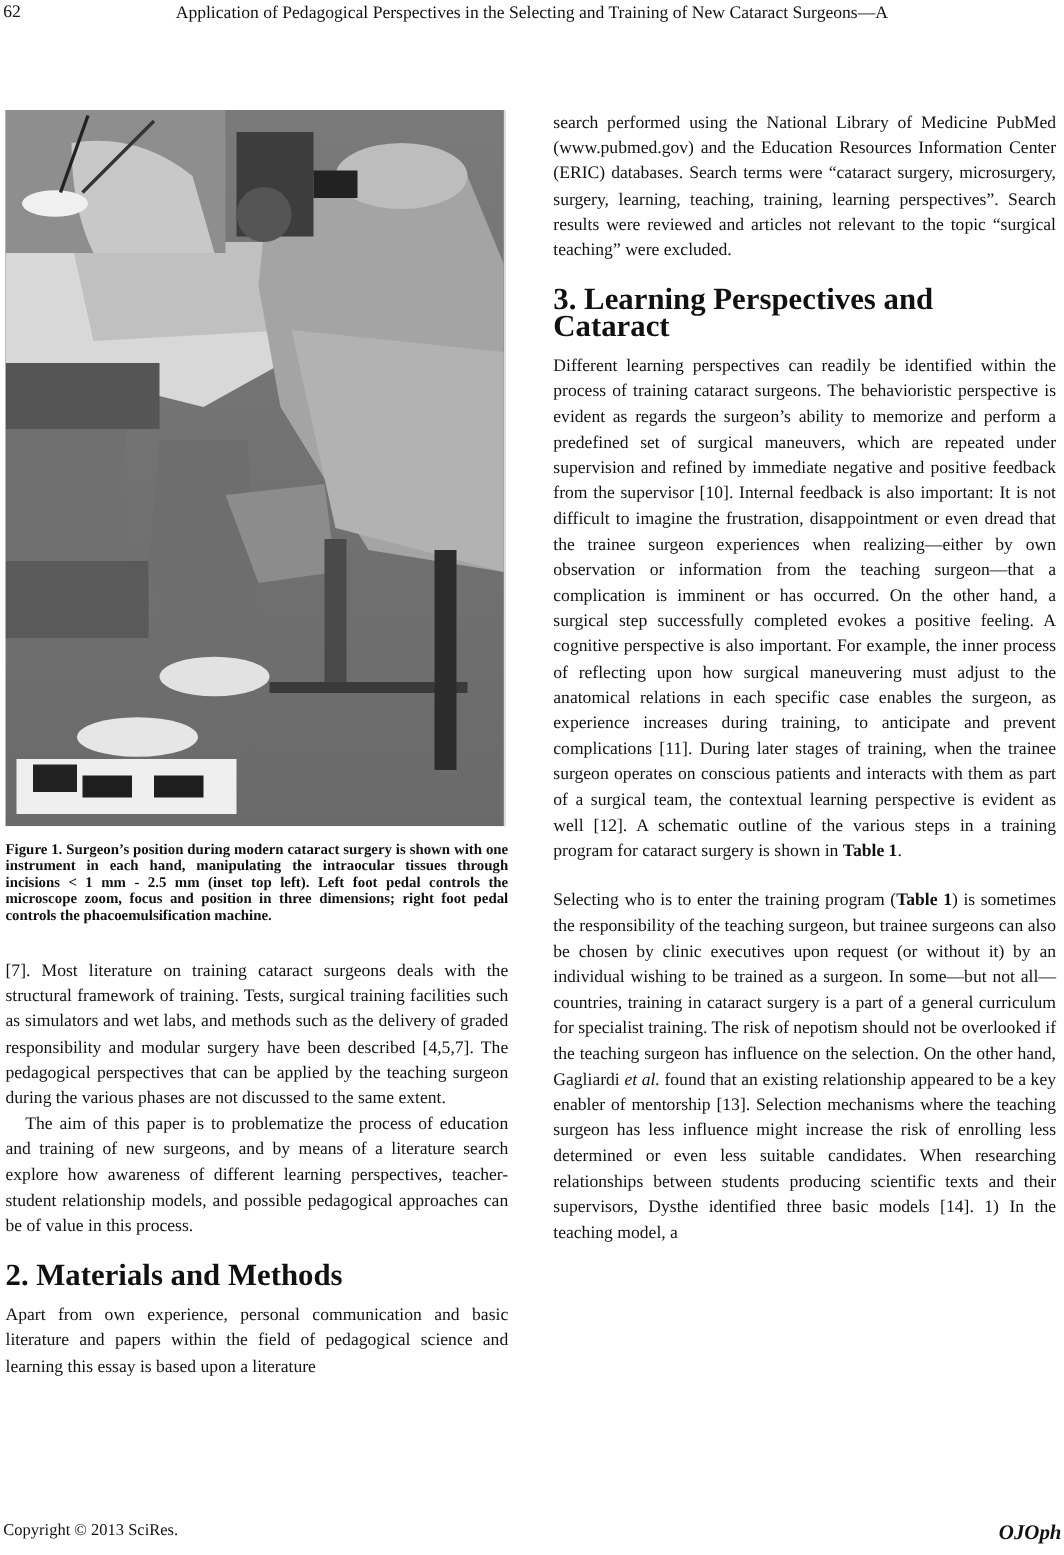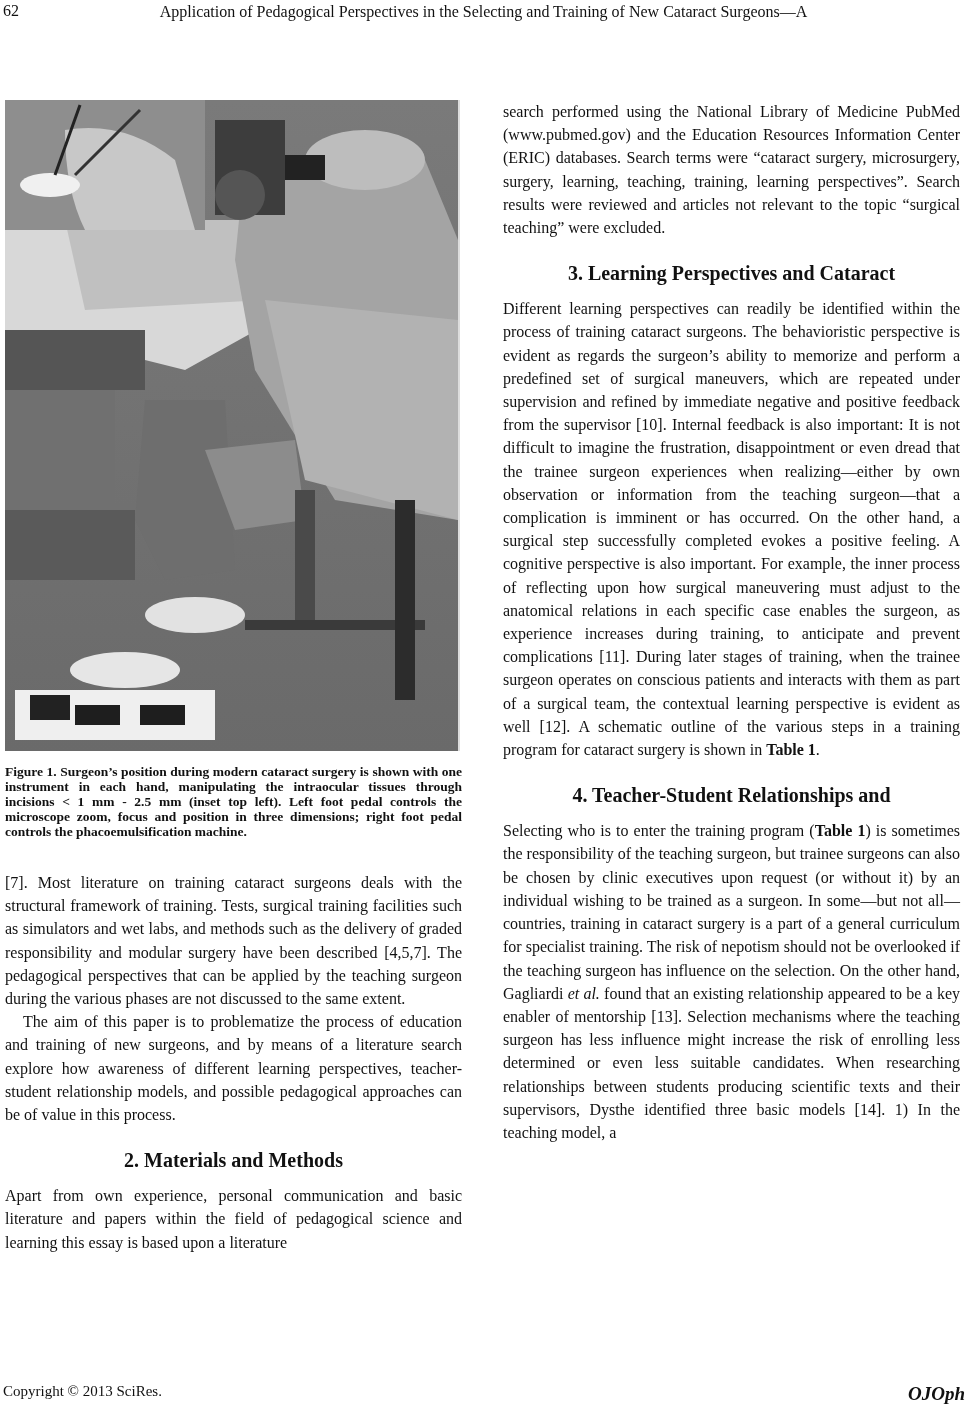--- a/index.html
+++ b/index.html
@@ -11,21 +11,21 @@
   .col { position:absolute; top:72px; width:457px;margin-top:28px; }
   .col.left { left:5px; }
   .col.right { left:503px; }
   .figure { width:453px; height:651px; position:relative; overflow:hidden;
             background:#8a8a8a; border-right:2px solid #ddd; }
   .fig-caption { margin-top:13px; font-weight:bold; font-size:13.5px; line-height:15px;
                  text-align:justify; }
   p { margin:0; font-size:16px; line-height:23.2px; text-align:justify; }
   p.indent { text-indent:18px; }
   .gap-after-caption { height:32px; }
-  h2 { font-size:20px; font-weight:bold; margin:22px 0 12px 0; line-height:24px;text-align:center; }
+  h2 { font-size:28px; font-weight:bold; margin:22px 0 12px 0; line-height:24px; }
   h2 .cont { display:block; padding-left:22px; }
   .footer-left { position:absolute; left:3px; top:1383px; font-size:15px; }
   .footer-right { position:absolute; right:2px; top:1383px; font-size:19px;
                   font-weight:bold; font-style:italic; }
   b.ref { font-weight:bold; }
 </style>
 </head>
 <body>
 
 <div class="page-num">62</div>
@@ -89,19 +89,18 @@
   <p>Apart from own experience, personal communication and basic literature and papers within the field of pedagogical science and learning this essay is based upon a literature</p>
 </div>
 
 <div class="col right">
   <p>search performed using the National Library of Medicine PubMed (www.pubmed.gov) and the Education Resources Information Center (ERIC) databases. Search terms were “cataract surgery, microsurgery, surgery, learning, teaching, training, learning perspectives”. Search results were reviewed and articles not relevant to the topic “surgical teaching” were excluded.</p>
   <h2>
     <span>3. Learning Perspectives and Cataract</span>
   </h2>
   <p><span>Different learning perspectives can readily be identified within the process of training cataract surgeons. The behavioristic perspective is evident as regards the surgeon’s ability to memorize and perform a predefined set of surgical maneuvers, which are repeated under supervision and refined by immediate negative and positive feedback from the supervisor [10]. Internal feedback is also important: It is not difficult to imagine the frustration, disappointment or even dread that the trainee surgeon experiences when realizing—either by own observation or information from the teaching surgeon—that a complication is imminent or has occurred. On the other hand, a surgical step successfully completed evokes a positive feeling. A cognitive perspective is also important. For example, the inner process of reflecting upon how surgical maneuvering must adjust to the anatomical relations in each specific case enables the surgeon, as experience increases during training, to anticipate and prevent complications [11]. During later stages of training, when the trainee surgeon operates on conscious patients and interacts with them as part of a surgical team, the contextual learning perspective is evident as well [12]. A schematic outline of the various steps in a training program for cataract surgery is shown in </span><b class="ref">Table 1</b><span>.</span></p>
   <h2>
-    <span>4. Teacher-Student Relationships and</span>
   </h2>
   <p><span>Selecting who is to enter the training program (</span><b class="ref">Table 1</b><span>) is sometimes the responsibility of the teaching surgeon, but trainee surgeons can also be chosen by clinic executives upon request (or without it) by an individual wishing to be trained as a surgeon. In some—but not all—countries, training in cataract surgery is a part of a general curriculum for specialist training. The risk of nepotism should not be overlooked if the teaching surgeon has influence on the selection. On the other hand, Gagliardi </span><i>et al.</i><span> found that an existing relationship appeared to be a key enabler of mentorship [13]. Selection mechanisms where the teaching surgeon has less influence might increase the risk of enrolling less determined or even less suitable candidates. When researching relationships between students producing scientific texts and their supervisors, Dysthe identified three basic models [14]. 1) In the teaching model, a</span></p>
 </div>
 
 <div class="footer-left">Copyright © 2013 SciRes.</div>
 <div class="footer-right">OJOph</div>
 
 </body></html>

